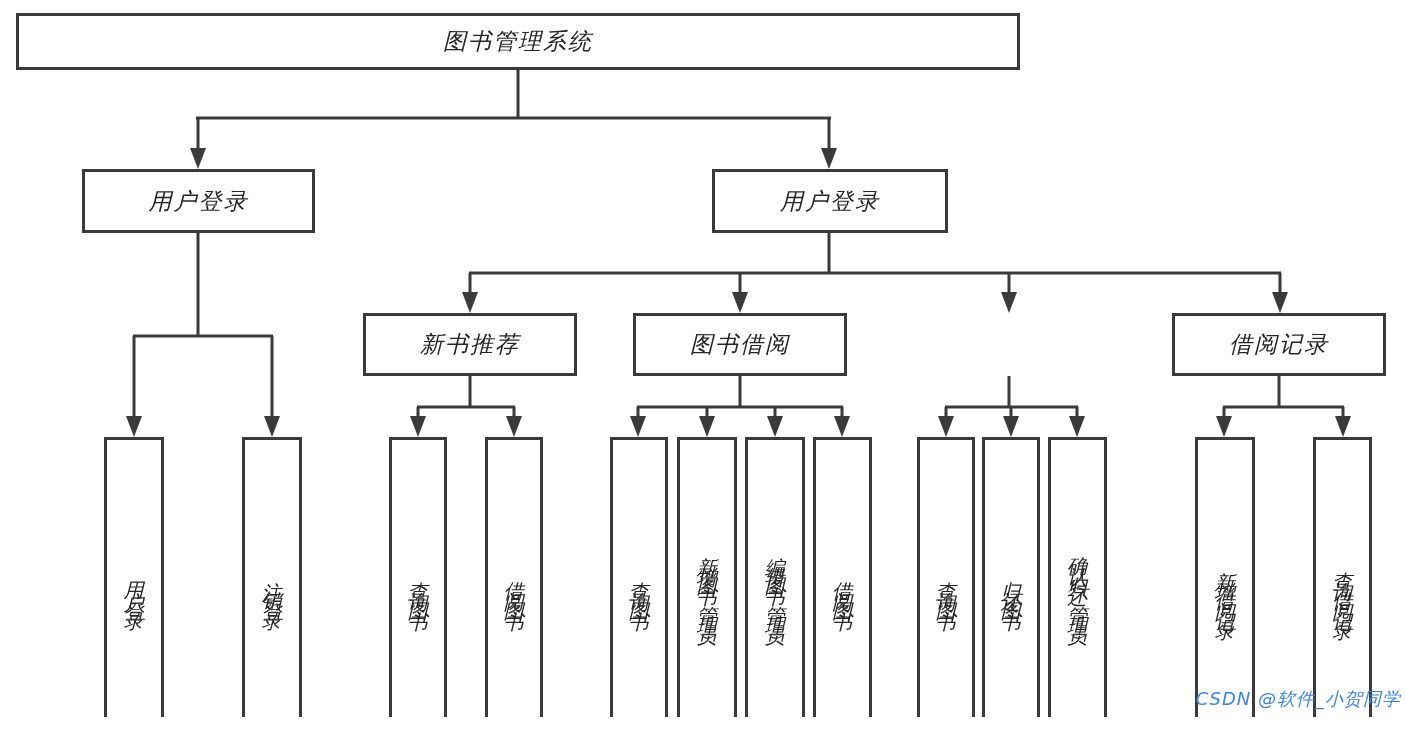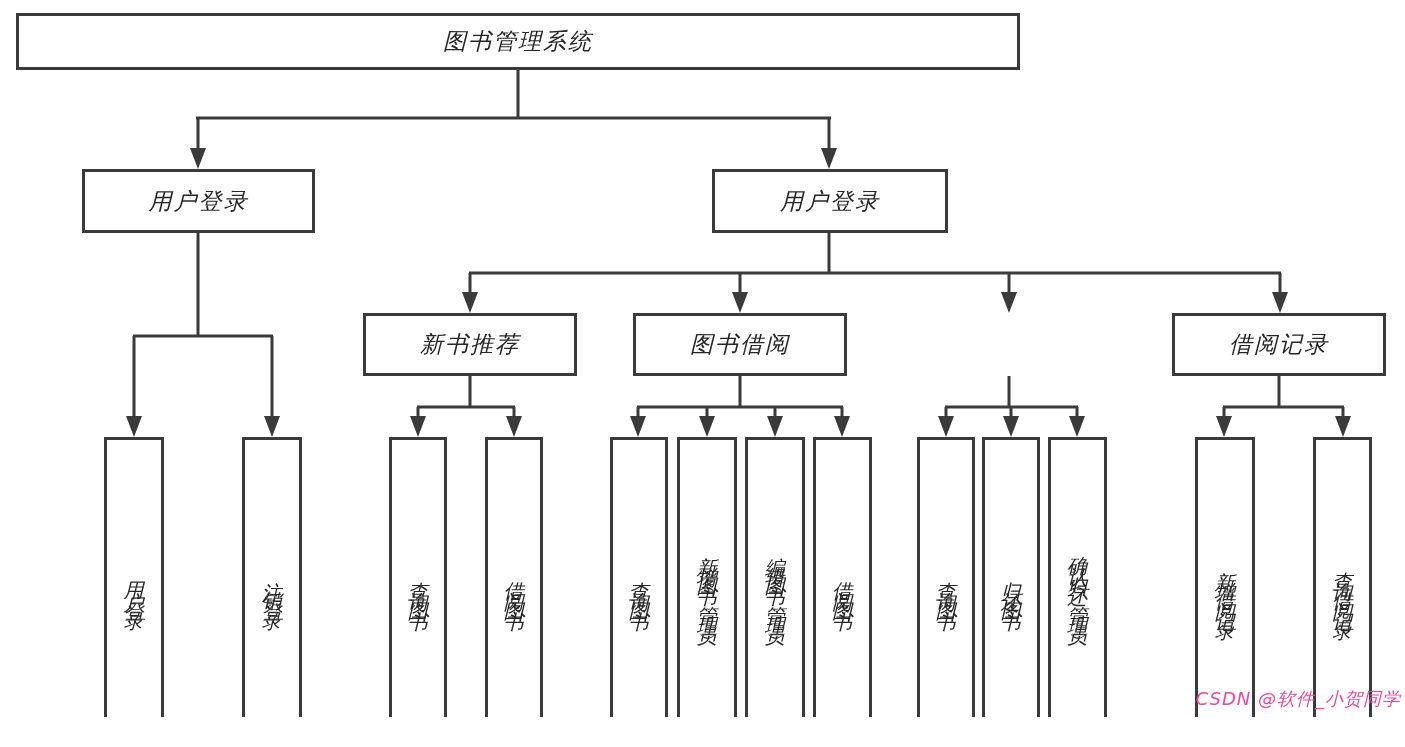--- a/index.html
+++ b/index.html
@@ -36,21 +36,21 @@
     line-height:1;
     letter-spacing:10px;
     color:#262626;
     white-space:nowrap;
   }
   .watermark{
     position:absolute;
     right:4px;bottom:6px;
     font-size:18px;
     letter-spacing:1px;
-    color:#ec4899;
+    color:#3b82f6;
     z-index:2;
     white-space:nowrap;
   }
 </style>
 </head>
 <body>
 
 <div class="stage">
 
   <svg class="connectors" viewBox="0 0 1405 747" xmlns="http://www.w3.org/2000/svg">

